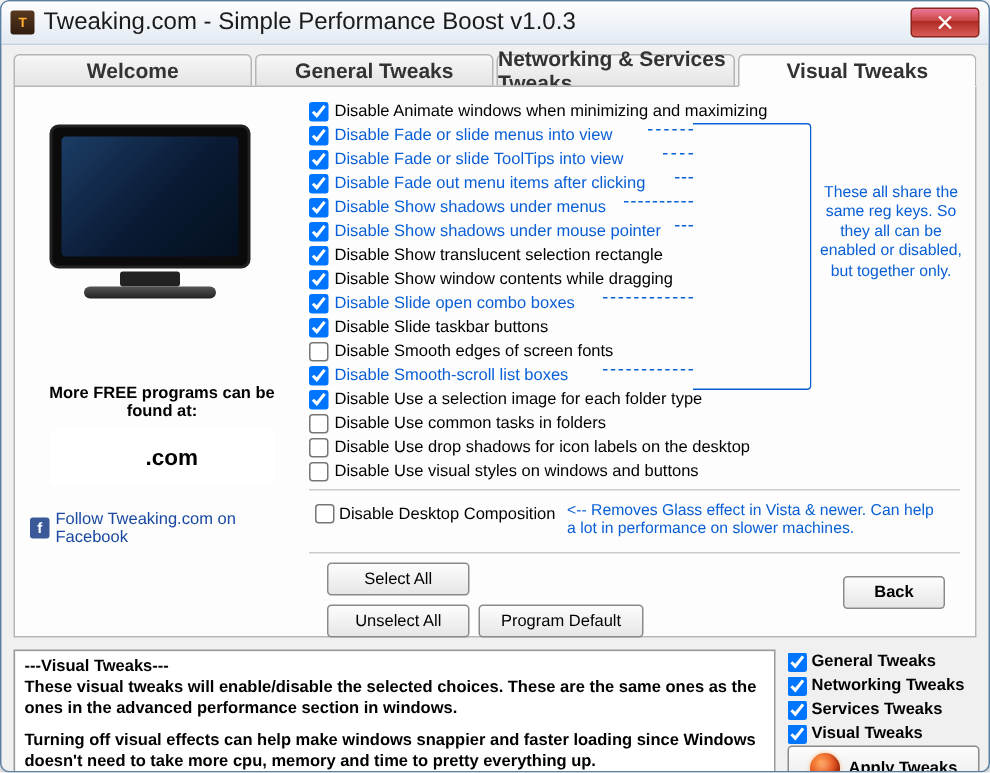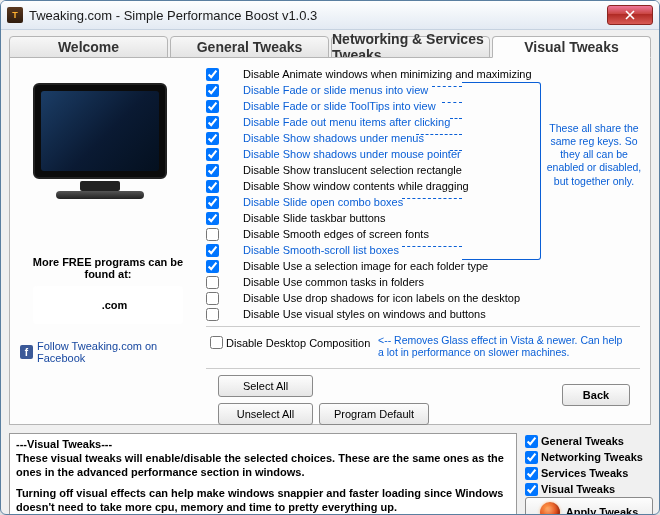--- a/index.html
+++ b/index.html
@@ -29,21 +29,21 @@
     padding: 0 6px;
   }
   .titlebar .app-icon {
     width: 16px; height: 16px;
     background: linear-gradient(#5a381f,#2f1c0e);
     border-radius: 2px;
     margin-right: 6px;
     display:flex;align-items:center;justify-content:center;
     color:#ffb030;font-size:9px;font-weight:bold;
   }
-  .titlebar .title { flex:1; color:#1a1a1a; font-size:13px; }
+  .titlebar .title { flex:1; color:#1a1a1a; font-size:16px; }
   .win-close {
     width: 44px; height: 18px;
     border-radius: 3px;
     background: linear-gradient(#e79, #c8443f 45%, #b02a25 46%, #d95b55);
     border: 1px solid #8a2520;
     color: #fff;
     display:flex;align-items:center;justify-content:center;
     font-size: 11px;
   }
   .content {
@@ -86,29 +86,29 @@
   }
   .tweaking-logo span {
     font-family: Impact, "Arial Black", sans-serif;
     font-size: 22px;
     letter-spacing:.5px;
     background: linear-gradient(#ffc21a,#ff8a00);
     -webkit-background-clip: text; background-clip:text;
     color: transparent;
     -webkit-text-stroke: 1px #2a1a00;
   }
-  .tweaking-logo small { font-size:11px; color:#000; margin-left:13px; font-weight:bold;}
+  .tweaking-logo small { font-size:15px; color:#000; margin-left:13px; font-weight:bold;}
   .fb-line { display:flex; align-items:center; gap:4px; color:#1848a0; font-size:11px; margin-top:16px;}
   .fb-icon { width:14px;height:14px;background:#3b5998;border-radius:2px;color:#fff;display:flex;align-items:center;justify-content:center;font-weight:bold;font-size:10px;}
   
   .tweaks-col { flex:1; position:relative; }
   .check-list { margin:0; padding:0; list-style:none; }
   .check-list li { display:flex; align-items:center; height:16px; line-height:16px;}
   .check-list input[type=checkbox] { margin:0 4px 0 0; width:13px;height:13px; }
-  .check-list label { white-space:nowrap;margin-left:20px; }
+  .check-list label { white-space:nowrap; }
   .blue { color:#0a5fd6; }
   .bracket {
     position:absolute;
     border:1px solid #0a5fd6;
     border-left:none;
     border-top-right-radius:3px;
     border-bottom-right-radius:3px;
   }
   .bracket-note { position:absolute; color:#0a5fd6; font-size:10.5px; text-align:center; line-height:1.25;}
   .comp-note { position:absolute; color:#0a5fd6; font-size:10.5px; left: 172px; }

